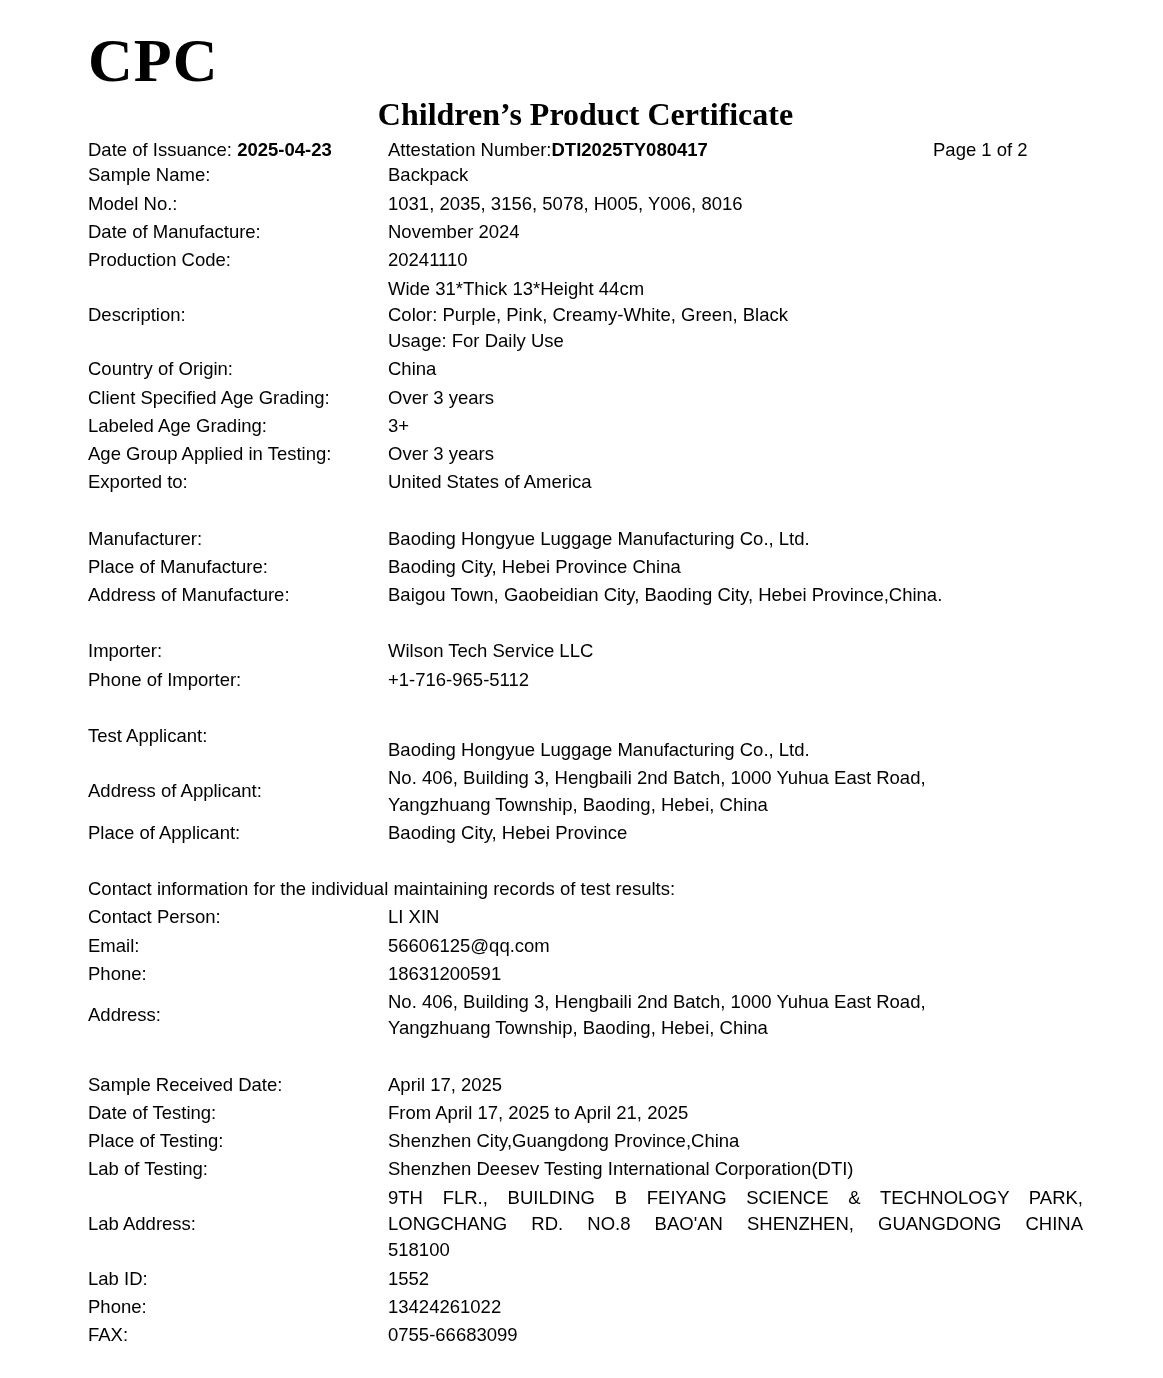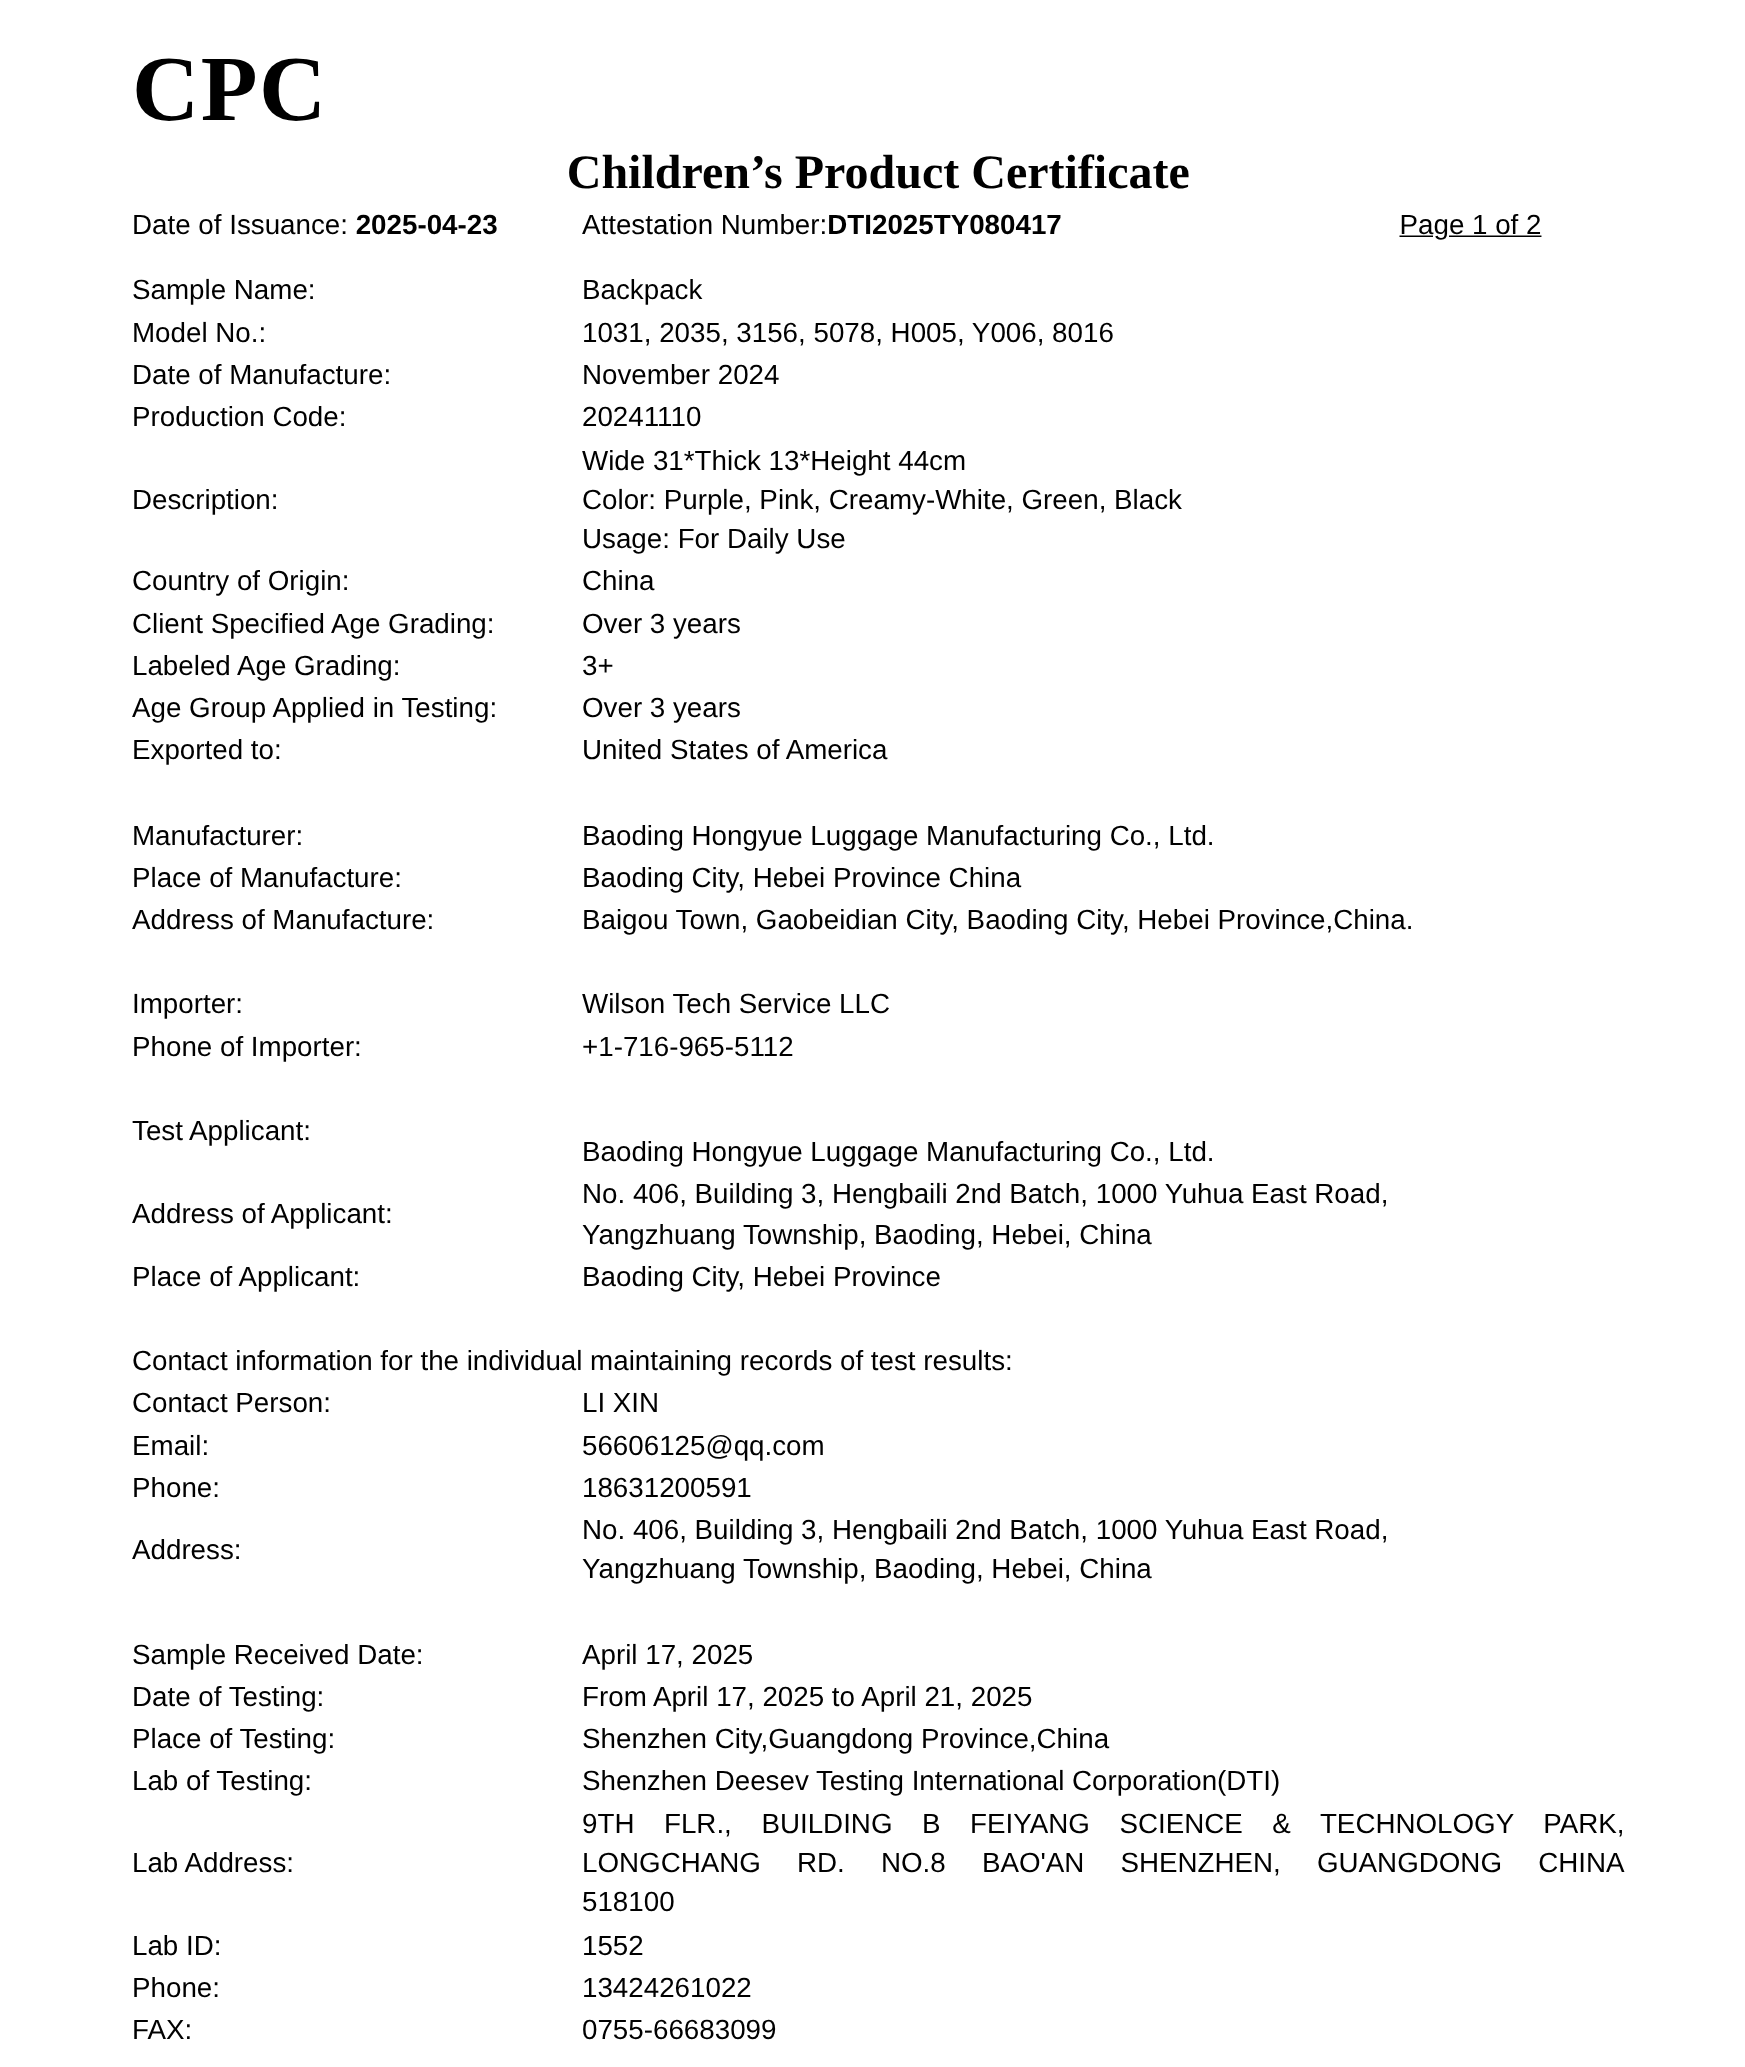--- a/index.html
+++ b/index.html
@@ -34,33 +34,32 @@
     font-weight: bold;
     font-size: 32px;
     text-align: center;
     line-height: 1.2;
     margin: 2px 0 6px 0;
   }
   .header-row {
     display: flex;
     align-items: flex-start;
     font-size: 18.5px;
-    margin-bottom: 18px;
+    margin-bottom: 0;
     position: relative;
   }
   .header-row .hcell-1 {
     width: 300px;
   }
   .header-row .hcell-2 {
     flex: 1;
   }
   .header-row .hcell-3 {
     width: 150px;
     text-align: left;
-    text-decoration: underline;
   }
   .b { font-weight: bold; }
 
   table.fields {
     width: 100%;
     border-collapse: collapse;
     font-size: 18.5px;
   }
   table.fields td {
     padding: 1px 0 1px 0;

